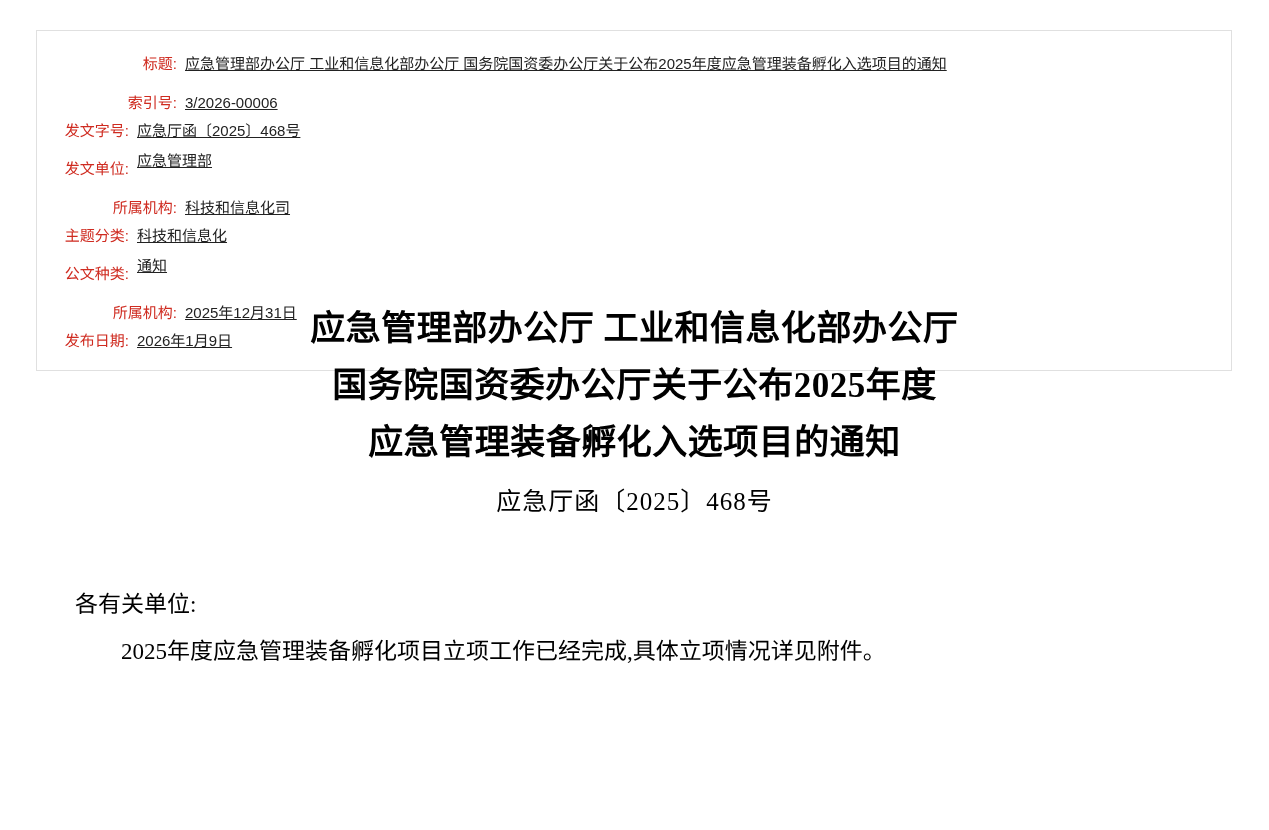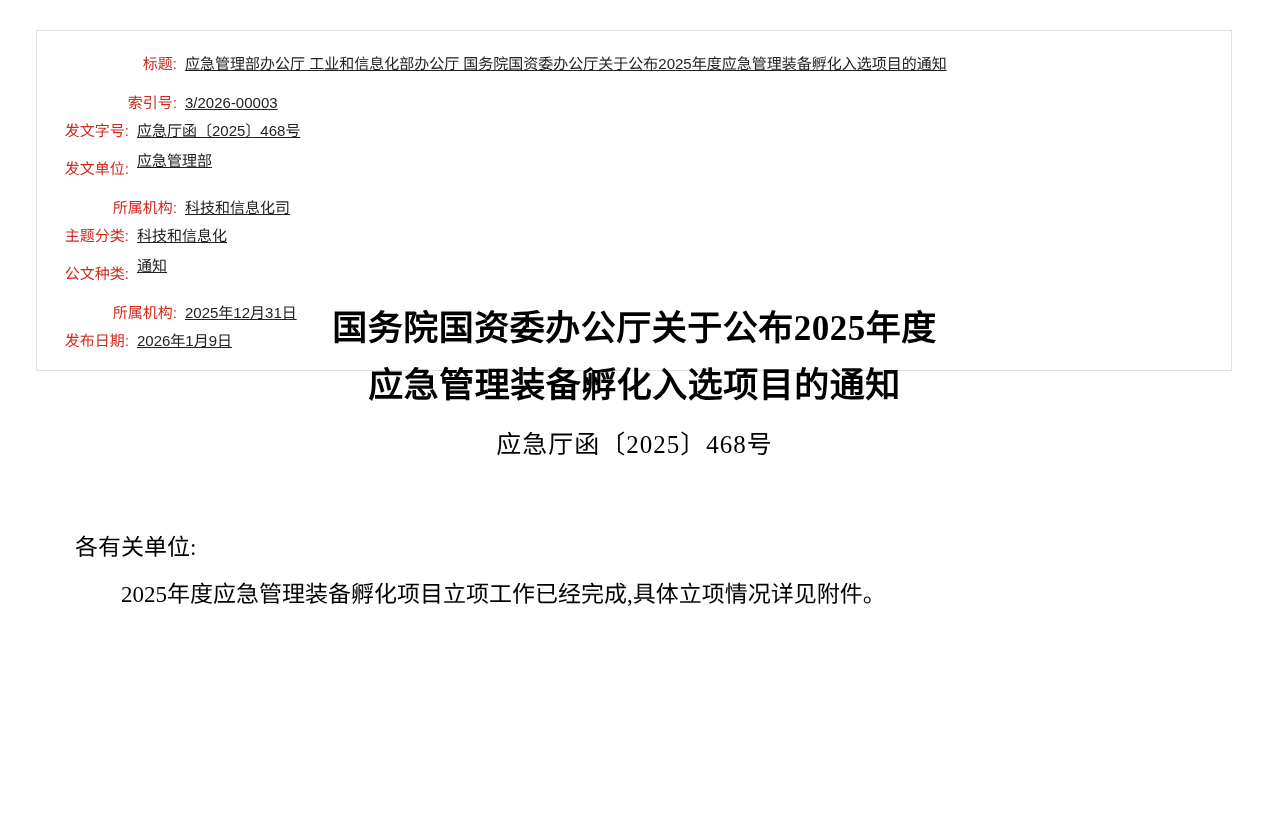--- a/index.html
+++ b/index.html
@@ -136,21 +136,21 @@
     <div class="meta-row">
       <div class="meta-cell col-full">
         <span class="meta-label">标题:</span>
         <span class="meta-value">应急管理部办公厅 工业和信息化部办公厅 国务院国资委办公厅关于公布2025年度应急管理装备孵化入选项目的通知</span>
       </div>
     </div>
 
     <div class="meta-row">
       <div class="meta-cell col-1">
         <span class="meta-label">索引号:</span>
-        <span class="meta-value">3/2026-00003</span>
+        <span class="meta-value">3/2026-00006</span>
       </div>
       <div class="meta-cell col-2">
         <span class="meta-label">发文字号:</span>
         <span class="meta-value">应急厅函〔2025〕468号</span>
       </div>
       <div class="meta-cell col-3">
         <span class="meta-label">发文单位:</span>
         <span class="meta-value">应急管理部</span>
       </div>
     </div>
@@ -179,20 +179,21 @@
         <span class="meta-label">发布日期:</span>
         <span class="meta-value">2026年1月9日</span>
       </div>
     </div>
 
   </div>
 
   <div class="doc">
 
     <h1 class="doc-title">
+      <span class="line">应急管理部办公厅 工业和信息化部办公厅</span>
       <span class="line">国务院国资委办公厅关于公布2025年度</span>
       <span class="line">应急管理装备孵化入选项目的通知</span>
     </h1>
 
     <div class="doc-docnum">应急厅函〔2025〕468号</div>
 
     <div class="doc-body">
       <p>各有关单位:</p>
       <p class="p-indent">2025年度应急管理装备孵化项目立项工作已经完成,具体立项情况详见附件。</p>
     </div>

